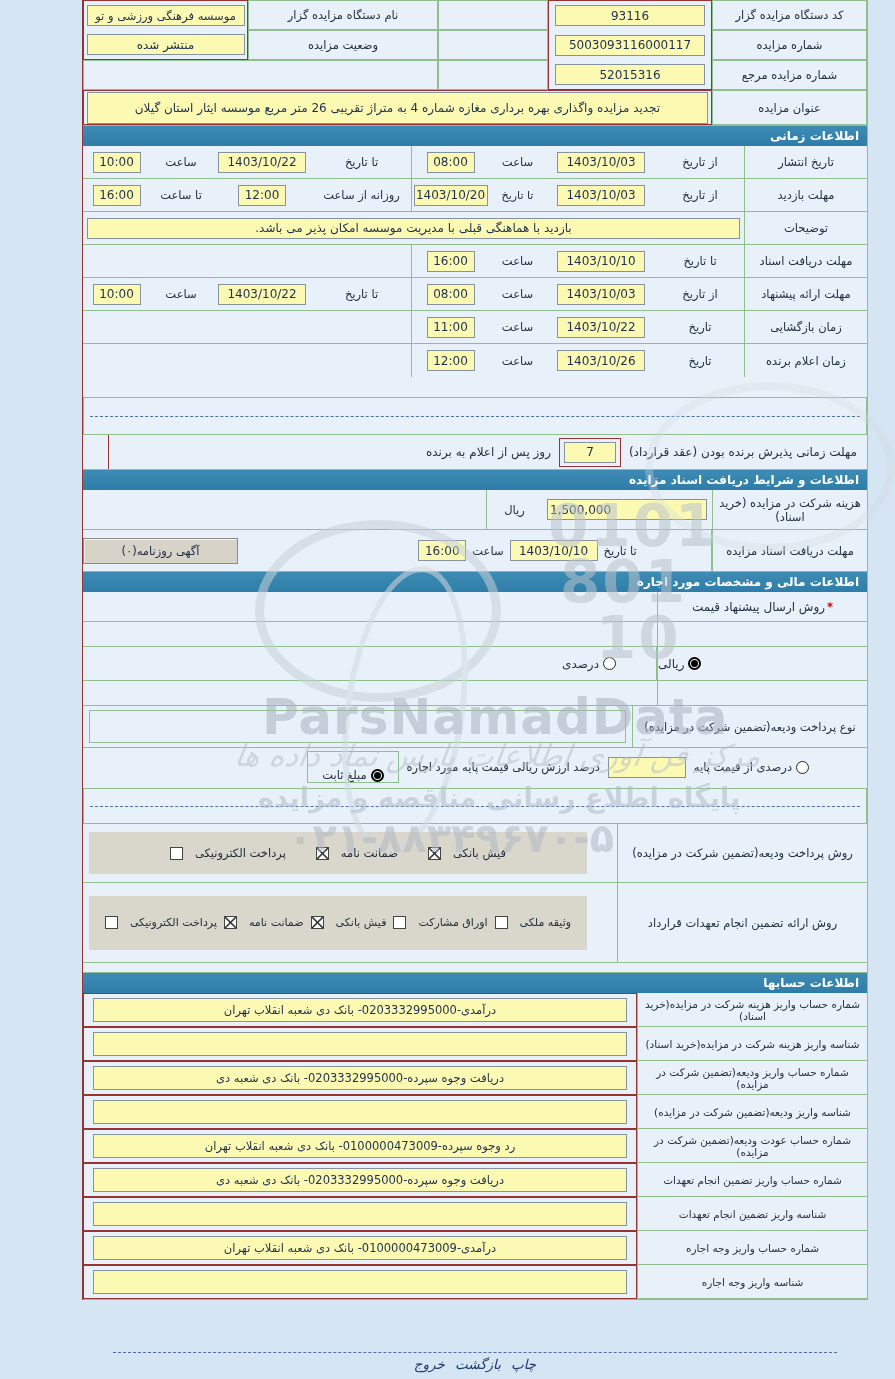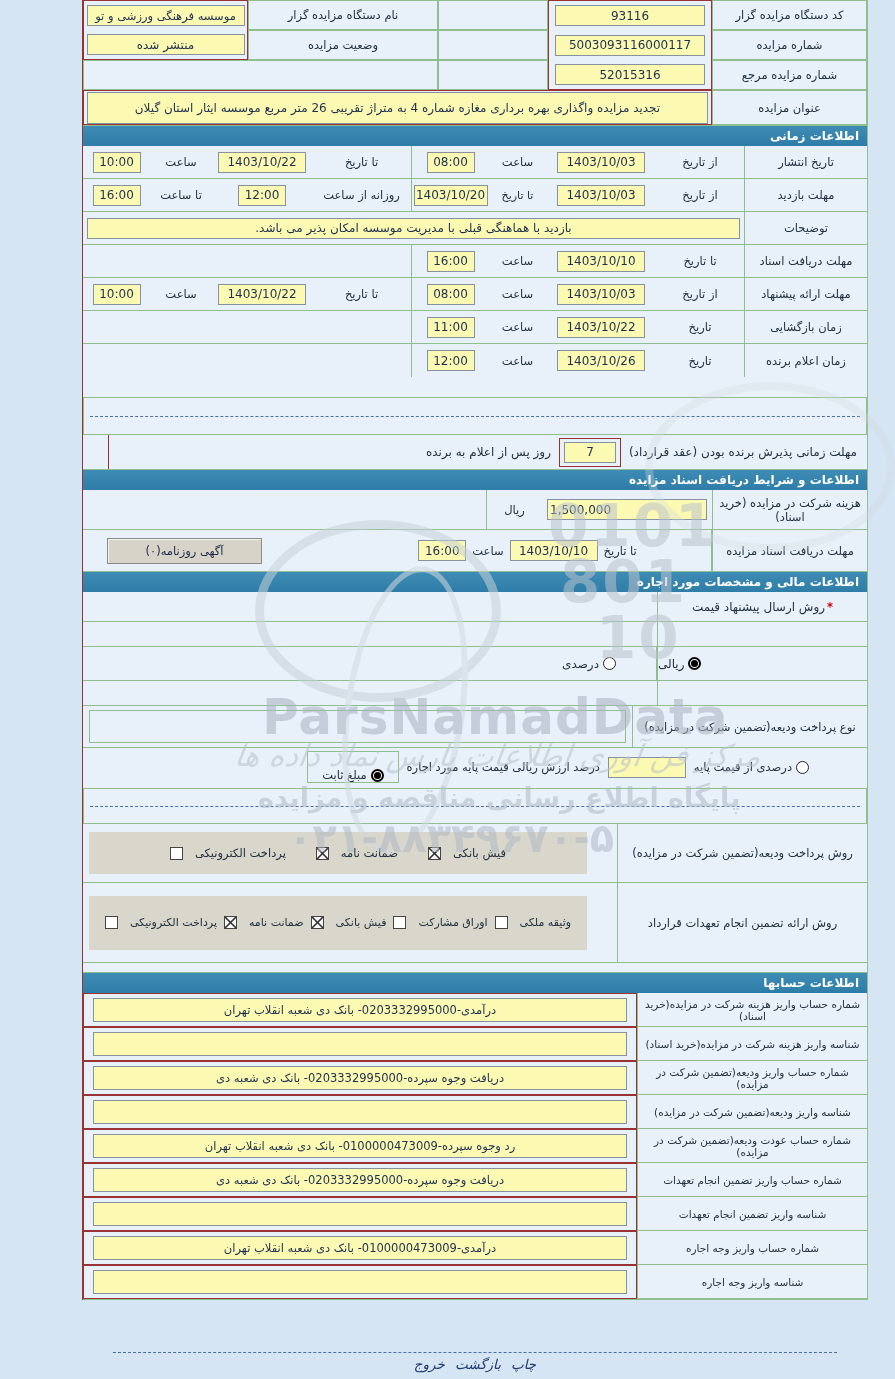--- a/index.html
+++ b/index.html
@@ -255,21 +255,21 @@
     </div>
 
     <div style="display:grid;grid-template-columns:155px 368px 1fr;height:41px">
       <div class="cell gbl lblc">مهلت دریافت اسناد مزایده</div>
       <div class="cell gbr" style="gap:6px">
         <span style="font-size:11.5px">تا تاریخ</span>
         <div class="y y-date">1403/10/10</div>
         <span style="font-size:11.5px">ساعت</span>
         <div class="y y-time">16:00</div>
       </div>
-      <div class="cell" style="justify-content:flex-start;flex-direction:row-reverse;padding-left:24px">
+      <div class="cell" style="justify-content:flex-start;flex-direction:row-reverse;padding-left:0">
         <div class="btn">آگهی روزنامه(۰)</div>
       </div>
     </div>
 
     <div class="hdr">اطلاعات مالی و مشخصات مورد اجاره</div>
 
     <div style="display:grid;grid-template-columns:210px 1fr;height:30px">
       <div class="cell gbl gbb">
         <span class="req">*</span>
         <span style="font-size:12px">روش ارسال پیشنهاد قیمت</span>

